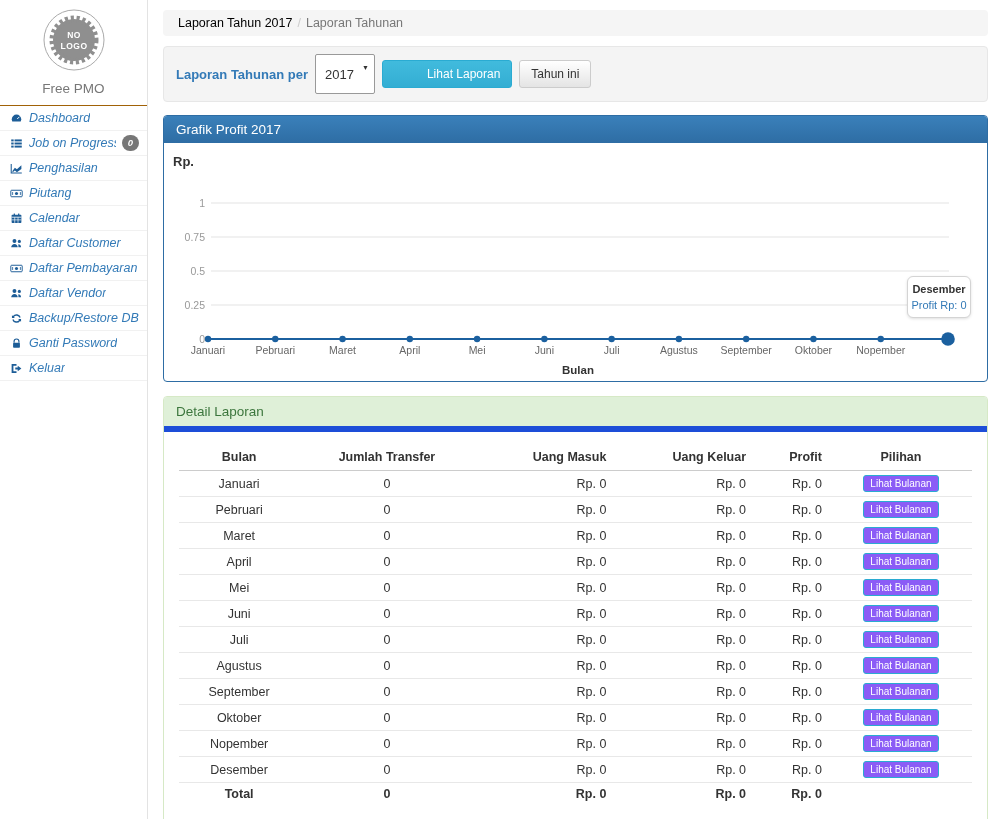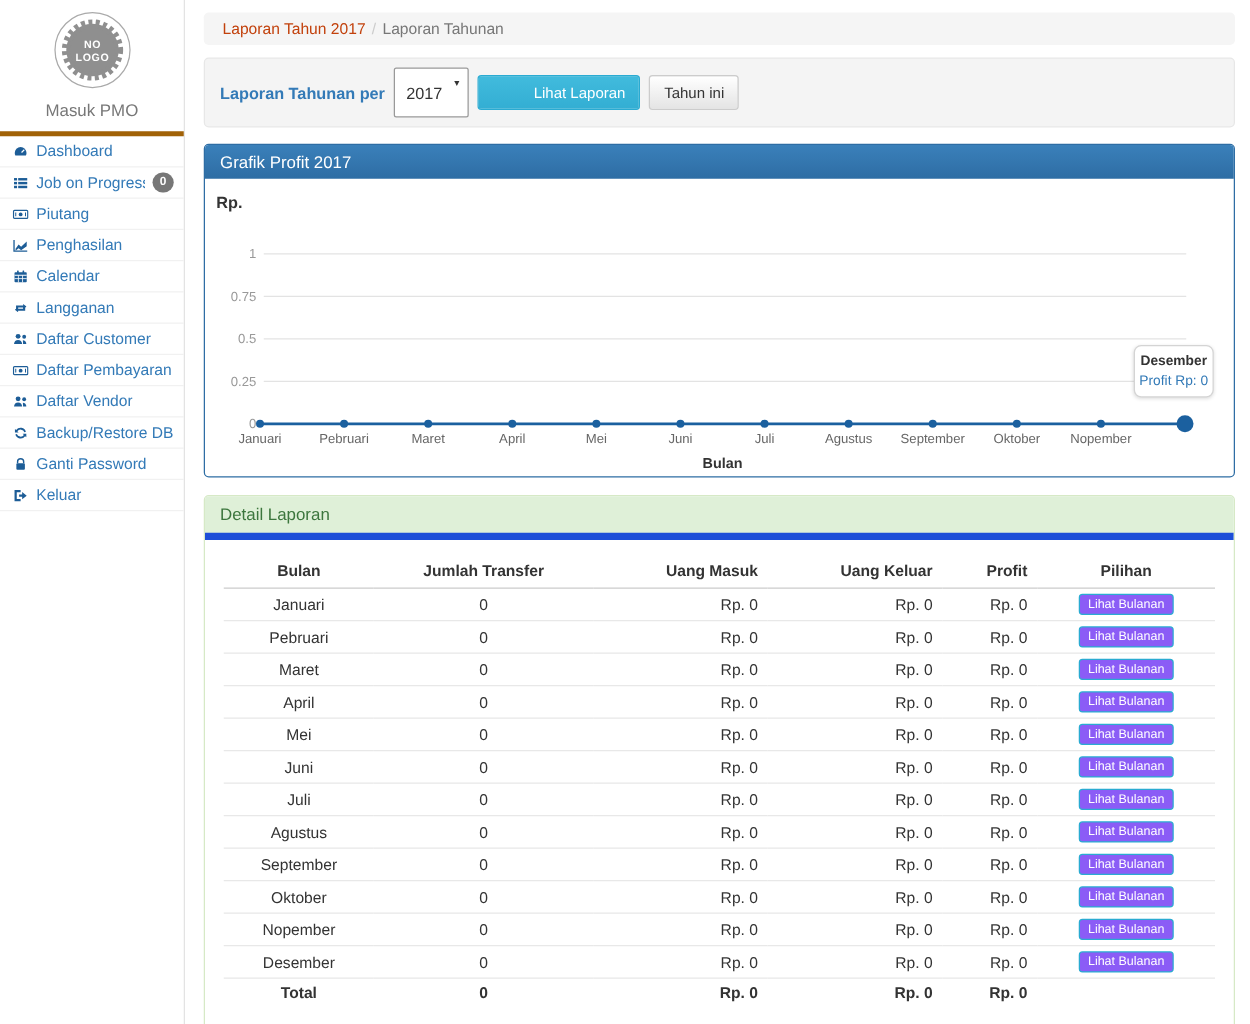--- a/index.html
+++ b/index.html
@@ -3,32 +3,32 @@
 <meta charset="utf-8">
 <style>
   * { box-sizing: border-box; }
   body { margin:0; font-family:"Liberation Sans", sans-serif; font-size:13px; color:#333; background:#fff; }
   .main { display:flex; min-height:780px; }
 
   
   .sidebar { width:148px; flex-shrink:0; background:#fff; border-right:1px solid #e3e3e3; }
   .logo-sec { text-align:center; padding:8px 0 2px; }
   .brand { color:#777; font-size:13.5px; text-align:center; padding:4px 0 9px; }
-  .menu { list-style:none; margin:0; padding:0; border-top:4px solid #a16207; }
+  .menu { list-style:none; margin:0; padding:0; border-top:1px solid #a16207;font-style:italic; }
   .menu li { display:flex; align-items:center; gap:6px; padding:4px 8px 4px 9px; border-bottom:1px solid #f1f1f1; color:#337ab7; cursor:pointer; font-size:12.5px; line-height:16px; }
   .menu .ic { width:14px; height:14px; display:inline-flex; align-items:center; justify-content:center; color:#1d5d97; flex-shrink:0; }
   .menu .ic svg { width:13px; height:13px; }
   .menu .lbl { white-space:nowrap; overflow:hidden; }
   .badge { margin-left:auto; background:#777; color:#fff; font-size:9.5px; font-weight:bold; padding:3px 6px; border-radius:10px; line-height:1; }
   .chevron { margin-left:auto; color:#999; font-size:14px; line-height:1; font-family:"DejaVu Sans", sans-serif; }
 
   
   .content { flex:1; padding:10px 12px 18px 15px; min-width:0; }
   .breadcrumb { background:#f5f5f5; border-radius:4px; padding:6px 15px; margin:0 0 10px; font-size:12.5px; color:#777; }
-  .breadcrumb a { color:#c2410c; text-decoration:none; cursor:pointer; }
+  .breadcrumb a { color:#000000; text-decoration:none; cursor:pointer; }
   .breadcrumb .sep { color:#ccc; padding:0 5px; }
 
   .filter-panel { background:#f4f4f4; border:1px solid #e7e7e7; border-radius:4px; padding:7px 12px; display:flex; align-items:center; gap:7px; margin-bottom:13px; }
   .filter-label { color:#337ab7; font-weight:bold; font-size:13px; }
   .select-wrap { position:relative; display:inline-block; }
   select.year { appearance:none; -webkit-appearance:none; border:1px solid #999; border-radius:2px; background:#fff; font-size:13px; font-family:inherit; padding:4px 20px 4px 9px; height:40px; color:#333; cursor:pointer; }
   .select-caret { position:absolute; right:6px; top:10px; font-size:7px; color:#333; pointer-events:none; }
   .btn { border-radius:3px; font-size:12px; padding:5px 11px; border:1px solid transparent; cursor:pointer; font-family:inherit; line-height:1.4; }
   .btn-info { background:linear-gradient(#41bbdd,#33aed3); border-color:#2aabd2; color:#fff;padding-left:44px; }
   .btn-default { background:linear-gradient(#fff,#e4e4e4); border:1px solid #ccc; color:#333; }
@@ -62,21 +62,21 @@
 
   <div class="sidebar">
     <div class="logo-sec">
       <svg width="64" height="64" viewBox="0 0 64 64">
         <circle cx="32" cy="32" r="30" fill="none" stroke="#aaa" stroke-width="1"></circle>
         <circle cx="32" cy="32" r="21" fill="#8f8f8f" stroke="#8f8f8f" stroke-width="7" stroke-dasharray="3 2.6"></circle>
         <text x="32" y="30" text-anchor="middle" fill="#fff" font-size="8.5" font-weight="bold" letter-spacing="0.5" id="logo-l1">NO</text>
         <text x="32" y="41" text-anchor="middle" fill="#fff" font-size="8.5" font-weight="bold" letter-spacing="0.5" id="logo-l2">LOGO</text>
       </svg>
     </div>
-    <div class="brand">Masuk PMO</div>
+    <div class="brand">Free PMO</div>
     <ul class="menu" id="sidebar-menu">
         <li>
           <span class="ic">
             <svg viewBox="0 0 16 16" fill="currentColor">
               <path d="M8 3.2A5.8 5.8 0 0 0 2.2 9c0 .9.2 1.8.6 2.6h10.4c.4-.8.6-1.7.6-2.6A5.8 5.8 0 0 0 8 3.2z"></path>
               <path d="M11.6 5.9 8.9 8.6" stroke="#fff" stroke-width="1.2" fill="none"></path>
             </svg>
           </span>
           <span class="lbl">Dashboard</span>
         </li>
@@ -90,56 +90,47 @@
               <rect x="1.5" y="10.6" width="3" height="2.4"></rect>
               <rect x="5.6" y="10.6" width="8.9" height="2.4"></rect>
             </svg>
           </span>
           <span class="lbl">Job on Progress</span>
           <span class="badge">0</span>
         </li>
         <li>
           <span class="ic">
             <svg viewBox="0 0 16 16" fill="currentColor">
+              <path d="M1.5 2.5v11h13" stroke="currentColor" fill="none" stroke-width="1.3"></path>
+              <path d="M3 11l3-4 2.5 2L14 4v4.5l-5.5 4-2.5-2L3 13z"></path>
+            </svg>
+          </span>
+          <span class="lbl">Penghasilan</span>
+        </li>
+        <li>
+          <span class="ic">
+            <svg viewBox="0 0 16 16" fill="currentColor">
               <rect x="1" y="4" width="14" height="8" rx="1" fill="none" stroke="currentColor" stroke-width="1.2"></rect>
               <circle cx="8" cy="8" r="1.9"></circle>
               <path d="M3.2 6.2v3.6M12.8 6.2v3.6" stroke="currentColor" stroke-width="1"></path>
             </svg>
           </span>
           <span class="lbl">Piutang</span>
-        </li>
-        <li>
-          <span class="ic">
-            <svg viewBox="0 0 16 16" fill="currentColor">
-              <path d="M1.5 2.5v11h13" stroke="currentColor" fill="none" stroke-width="1.3"></path>
-              <path d="M3 11l3-4 2.5 2L14 4v4.5l-5.5 4-2.5-2L3 13z"></path>
-            </svg>
-          </span>
-          <span class="lbl">Penghasilan</span>
         </li>
         <li>
           <span class="ic">
             <svg viewBox="0 0 16 16" fill="currentColor">
               <rect x="2" y="3.4" width="12" height="10" rx="0.8"></rect>
               <rect x="4.5" y="1.8" width="1.6" height="2.6" rx="0.5"></rect>
               <rect x="9.9" y="1.8" width="1.6" height="2.6" rx="0.5"></rect>
               <path d="M2 6.4h12" stroke="#fff" stroke-width="1"></path>
               <path d="M5.8 6.4v7M9.9 6.4v7M2 9.7h12" stroke="#fff" stroke-width="0.8"></path>
             </svg>
           </span>
           <span class="lbl">Calendar</span>
-        </li>
-        <li>
-          <span class="ic">
-            <svg viewBox="0 0 16 16" fill="currentColor">
-              <path d="M3.5 9V5.5h7V4l3.2 2.5-3.2 2.5V7.5h-5V9z"></path>
-              <path d="M12.5 7v3.5h-7V12L2.3 9.5 5.5 7v1.5h5V7z"></path>
-            </svg>
-          </span>
-          <span class="lbl">Langganan</span>
         </li>
         <li>
           <span class="ic">
             <svg viewBox="0 0 16 16" fill="currentColor">
               <circle cx="5.5" cy="5" r="2.4"></circle>
               <path d="M1.5 12.5c0-2.4 1.8-4 4-4s4 1.6 4 4z"></path>
               <circle cx="11.5" cy="5.4" r="1.9"></circle>
               <path d="M10.2 8.9c1.9.1 3.4 1.5 3.4 3.6h-3.2z"></path>
             </svg>
           </span>

